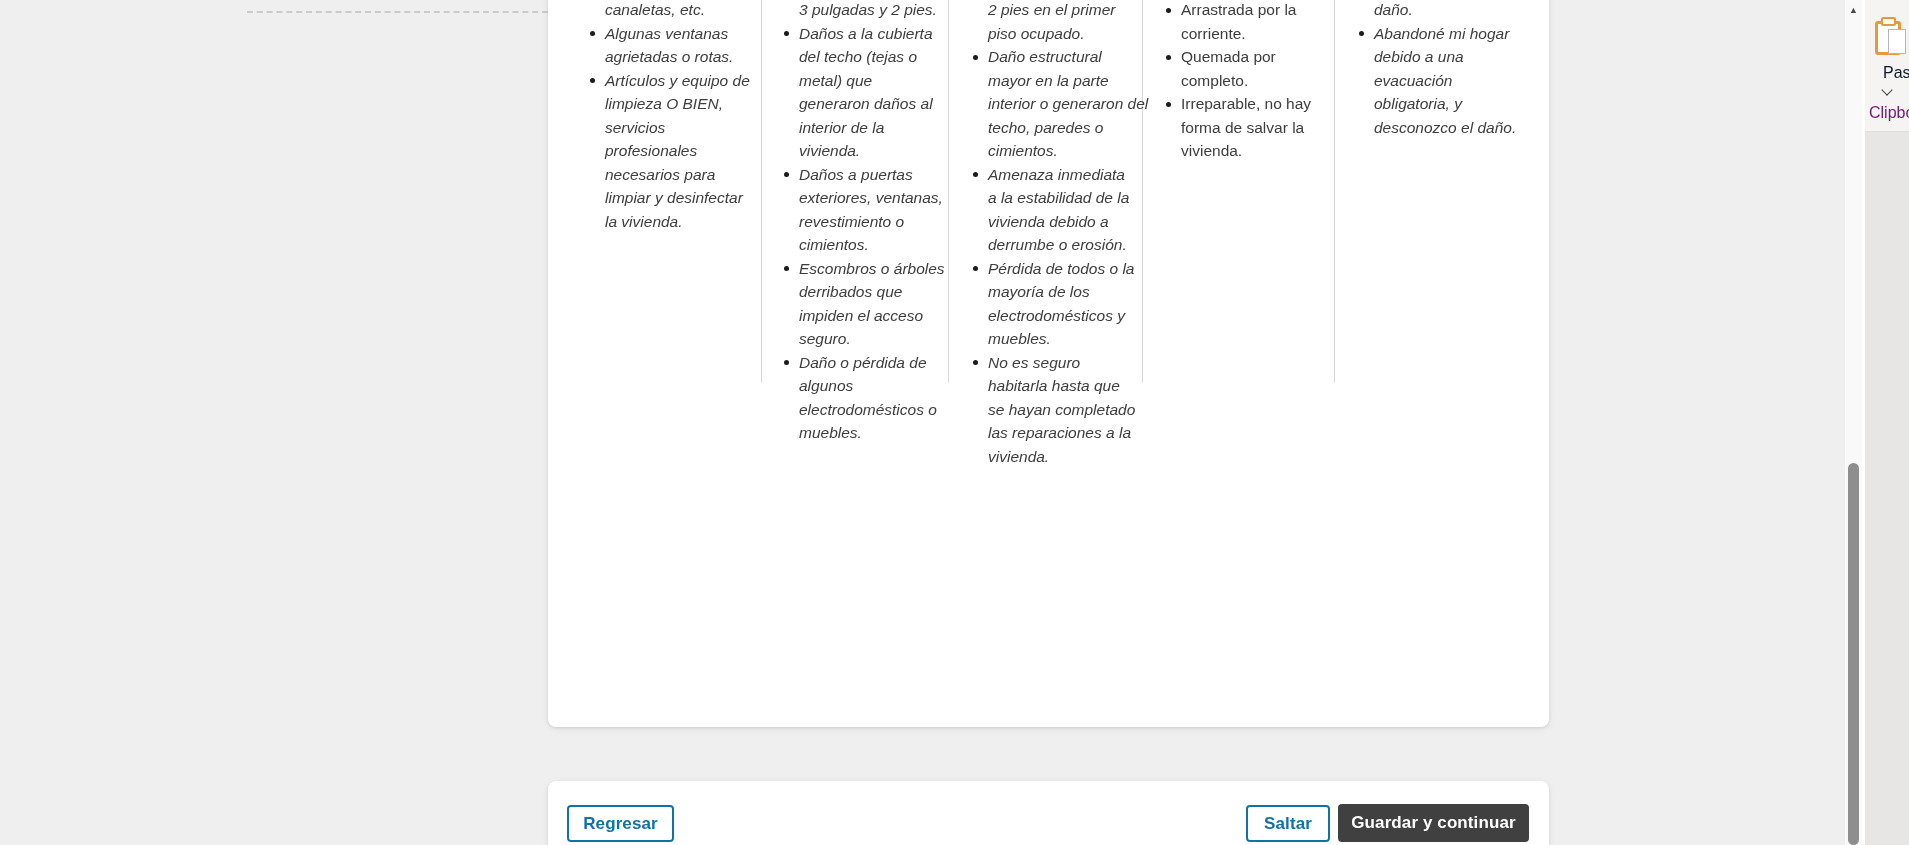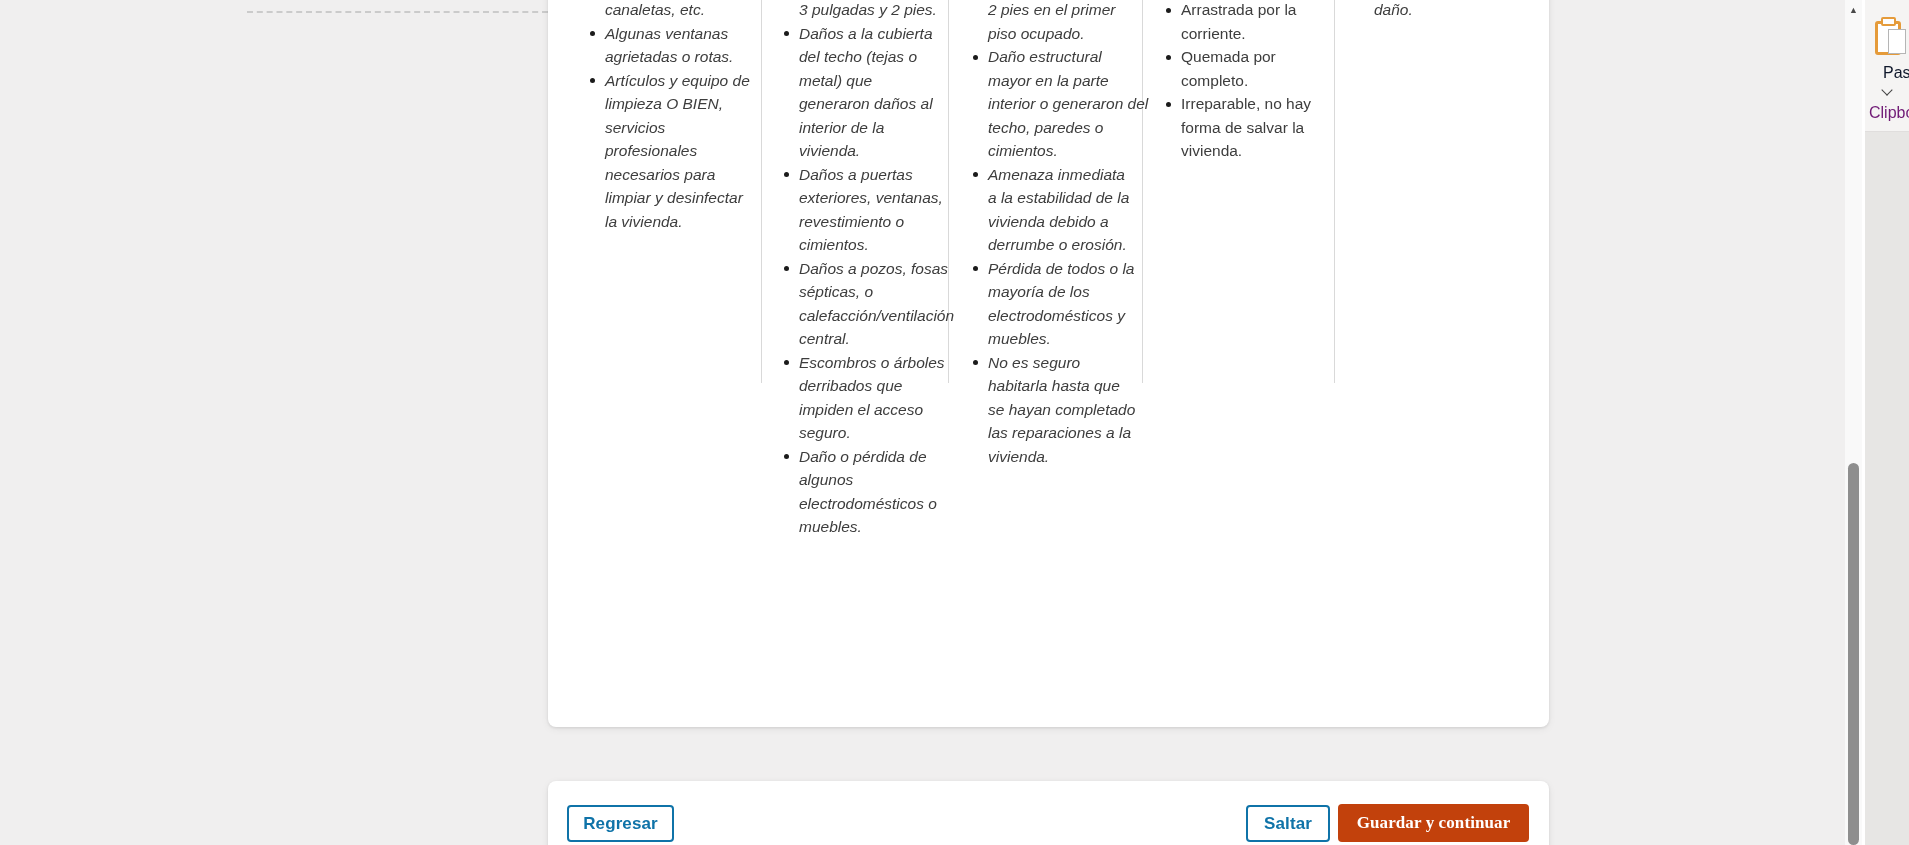--- a/index.html
+++ b/index.html
@@ -36,21 +36,21 @@
   }
   .dmg-ln{white-space:nowrap;}
   
   .btn{
     position:absolute;display:flex;align-items:center;justify-content:center;
     font-family:"Liberation Sans","DejaVu Sans",sans-serif;
     font-weight:bold;font-size:17px;border-radius:4px;cursor:pointer;
     box-sizing:border-box;letter-spacing:.1px;
   }
   .btn-outline{background:#ffffff;border:2px solid #0f73a8;color:#0f73a8;}
-  .btn-fill{background:#c2410c;border:none;color:#ffffff;font-family:Liberation Serif, serif;}
+  .btn-fill{background:#404040;border:none;color:#ffffff;}
   #back-btn{left:19px;top:24px;width:107px;height:37px;}
   #skip-btn{left:698px;top:24px;width:84px;height:37px;}
   #save-btn{left:790px;top:23px;width:191px;height:38px;}
   
   .scrollbar-track{
     position:absolute;left:1845px;top:0;width:17px;height:845px;background:#f9f9f9;
   }
   .scroll-arrow{
     position:absolute;top:3px;left:0;width:17px;text-align:center;
     font-size:9px;color:#4a4a4a;line-height:14px;
@@ -123,27 +123,20 @@
       </div>
       <div class="dmg-item">
         <span class="dmg-dot"></span>
         <div class="dmg-ln">Daños a puertas</div>
         <div class="dmg-ln">exteriores, ventanas,</div>
         <div class="dmg-ln">revestimiento o</div>
         <div class="dmg-ln">cimientos.</div>
       </div>
       <div class="dmg-item">
         <span class="dmg-dot"></span>
-        <div class="dmg-ln">Daños a pozos, fosas</div>
-        <div class="dmg-ln">sépticas, o</div>
-        <div class="dmg-ln">calefacción/ventilación</div>
-        <div class="dmg-ln">central.</div>
-      </div>
-      <div class="dmg-item">
-        <span class="dmg-dot"></span>
         <div class="dmg-ln">Escombros o árboles</div>
         <div class="dmg-ln">derribados que</div>
         <div class="dmg-ln">impiden el acceso</div>
         <div class="dmg-ln">seguro.</div>
       </div>
       <div class="dmg-item">
         <span class="dmg-dot"></span>
         <div class="dmg-ln">Daño o pérdida de</div>
         <div class="dmg-ln">algunos</div>
         <div class="dmg-ln">electrodomésticos o</div>
@@ -200,20 +193,28 @@
       <div class="dmg-item">
         <span class="dmg-dot"></span>
         <div class="dmg-ln">Irreparable, no hay</div>
         <div class="dmg-ln">forma de salvar la</div>
         <div class="dmg-ln">vivienda.</div>
       </div>
     </div>
     <div class="dmg-col italic" style="left: 1374px;">
       <div class="dmg-item">
         <div class="dmg-ln">daño.</div>
+      </div>
+      <div class="dmg-item">
+        <span class="dmg-dot"></span>
+        <div class="dmg-ln">Abandoné mi hogar</div>
+        <div class="dmg-ln">debido a una</div>
+        <div class="dmg-ln">evacuación</div>
+        <div class="dmg-ln">obligatoria, y</div>
+        <div class="dmg-ln">desconozco el daño.</div>
       </div>
     </div>
   </div>
 
 <div class="card footer-card">
   <button id="back-btn" class="btn btn-outline">Regresar</button>
   <button id="skip-btn" class="btn btn-outline">Saltar</button>
   <button id="save-btn" class="btn btn-fill">Guardar y continuar</button>
 </div>
 

